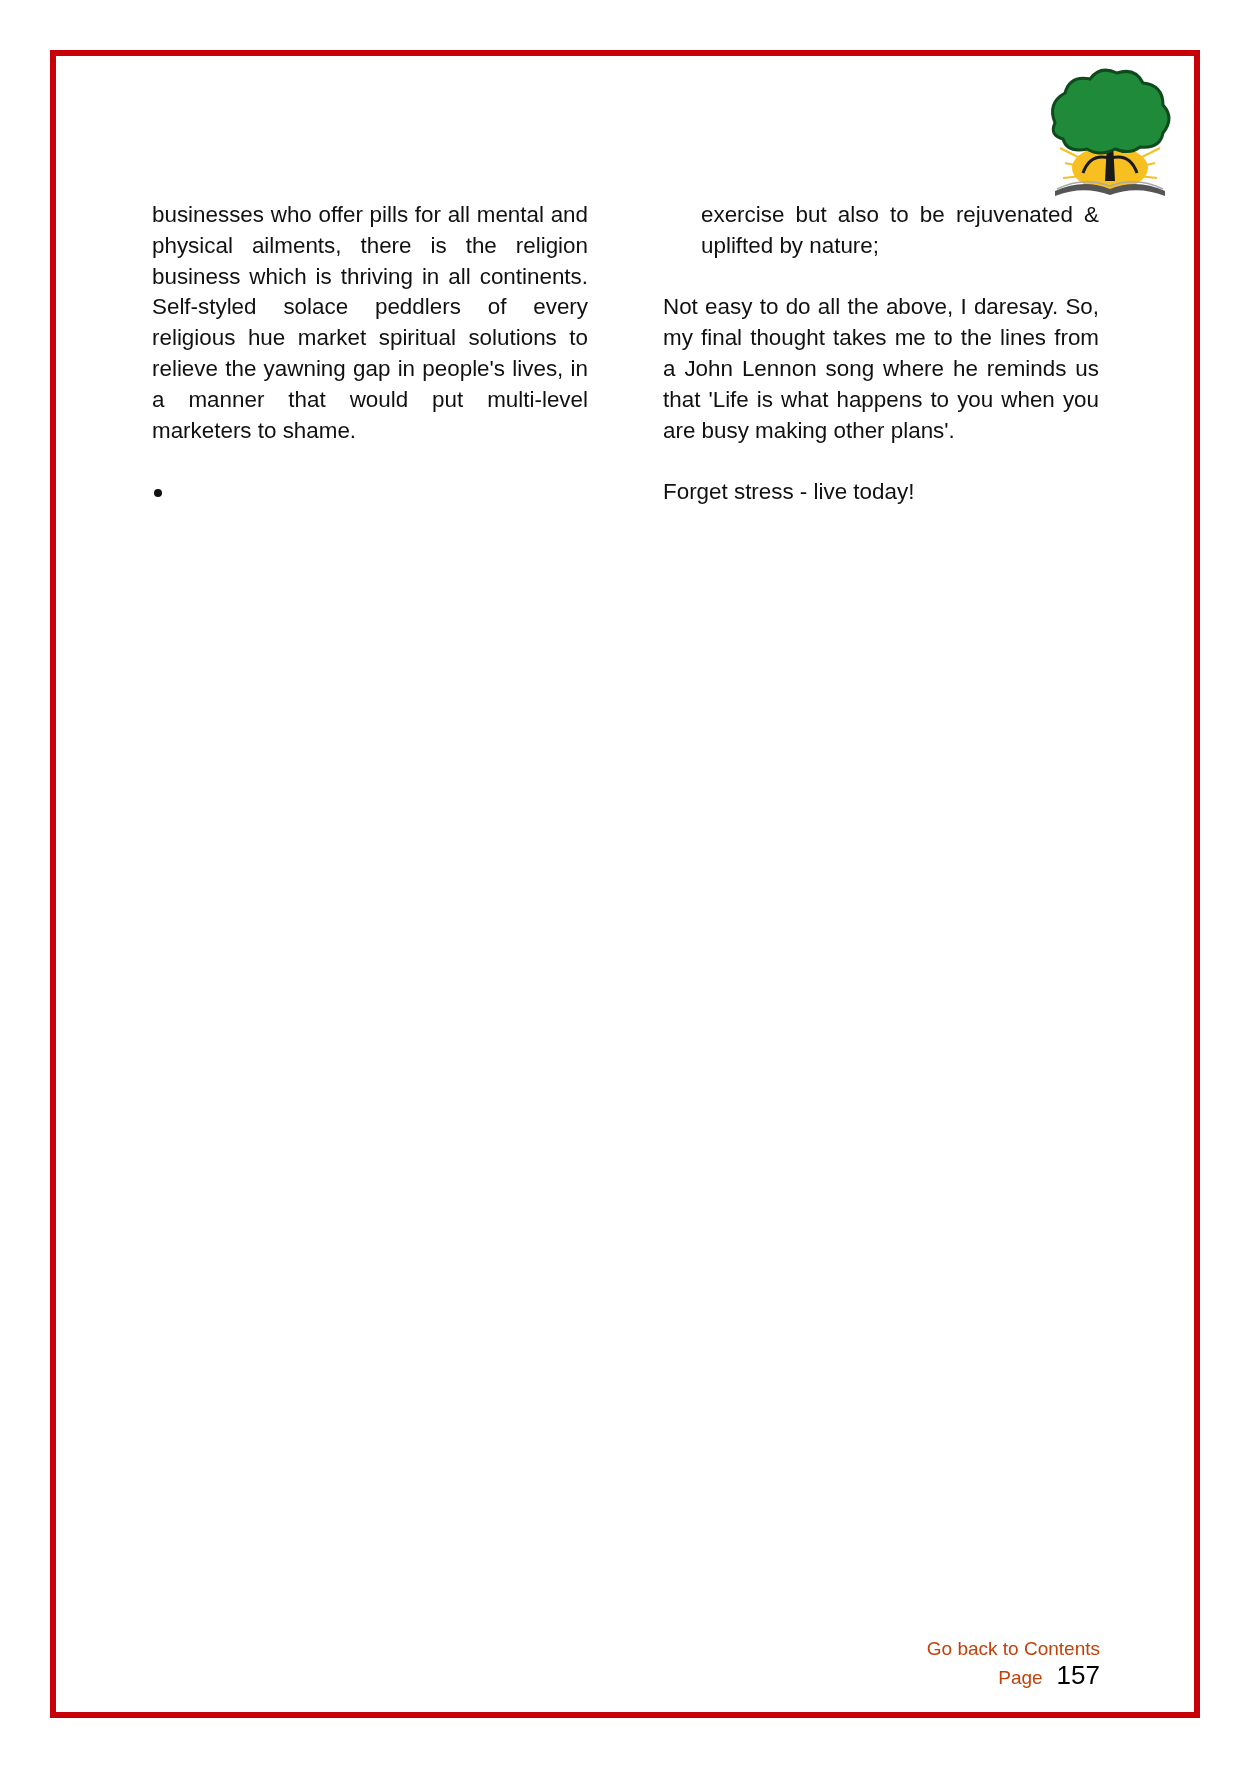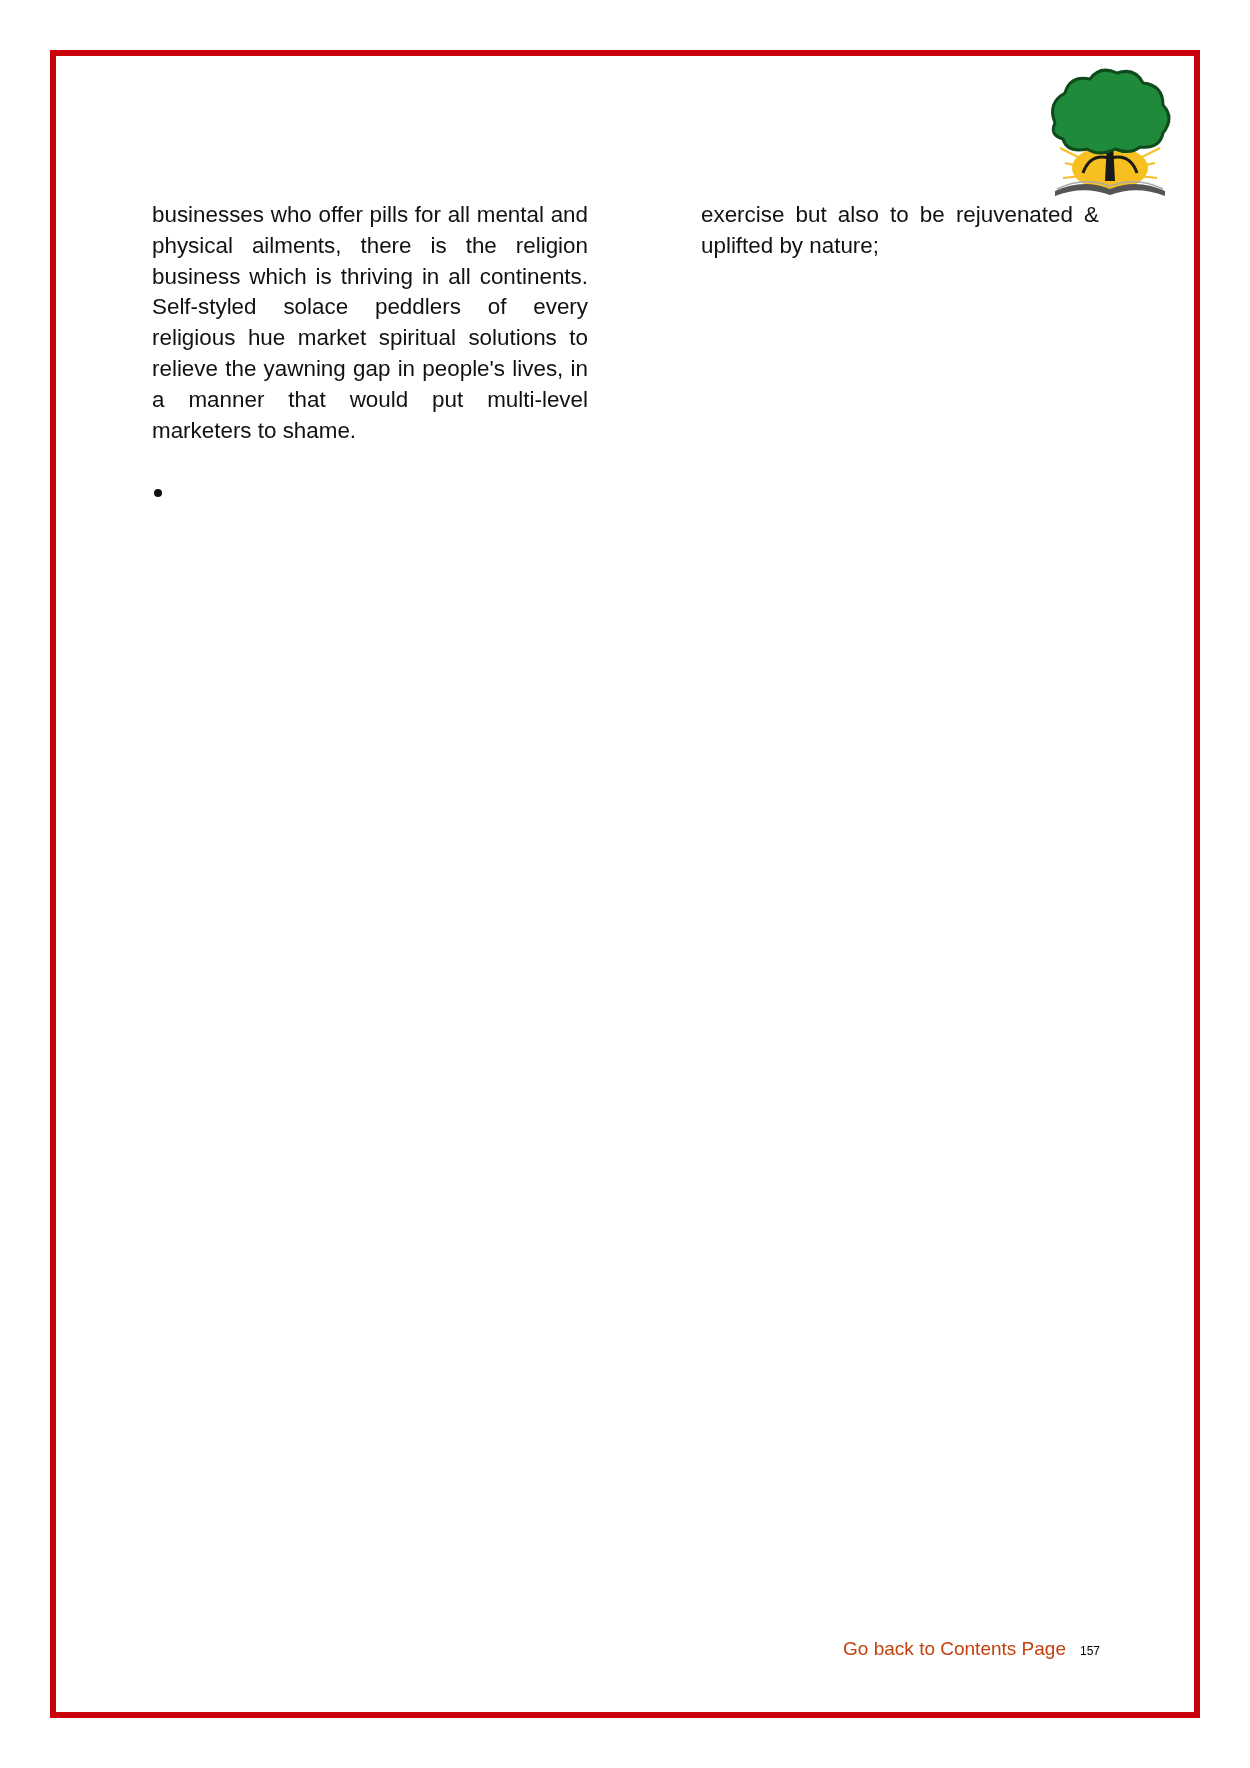--- a/index.html
+++ b/index.html
@@ -13,21 +13,21 @@
   .col.left { left:152px; }
   .col.right { left:663px; }
   .col p { margin:0 0 30.8px 0; }
   .col ul { margin:0 0 30.8px 0; padding:0; list-style:none; }
   .col li { position:relative; padding-left:38px; margin-bottom:30.8px; }
   .col li:last-child { margin-bottom:0; }
   .bullet { position:absolute; left:2px; top:12px; width:8px; height:8px; border-radius:50%; background:#111; }
   .cont { padding-left:38px; }
   .footer { position:absolute; top:1638px; left:820px; width:280px; text-align:right; font-size:19px; color:#333; }
   .footer .link { color:#c2410c; text-decoration:none; }
-  .footer .pg { color:#000; margin-left:14px; font-size:12px; }
+  .footer .pg { color:#000; margin-left:14px; font-size:26px; }
 </style>
 </head>
 <body>
 
 <div class="frame"></div>
 
 <div class="logo">
   <svg width="150" height="150" viewBox="0 0 150 150">
     <g stroke="#f5b400" stroke-width="2" opacity="0.85">
       <line x1="75" y1="110" x2="25" y2="85"></line>
@@ -56,17 +56,19 @@
     <li>
       <span class="bullet"></span>
     </li>
   </ul>
 </div>
 
 <div class="col right">
   <p class="cont">exercise but also to be rejuvenated &amp; uplifted by nature;</p>
   <ul>
   </ul>
+  <p>Not easy to do all the above, I daresay. So, my final thought takes me to the lines from a John Lennon song where he reminds us that 'Life is what happens to you when you are busy making other plans'.</p>
+  <p>Forget stress - live today!</p>
 </div>
 
 <div class="footer">
   <a class="link" href="#">Go back to Contents Page</a><span class="pg">157</span>
 </div>
 
 </body></html>

